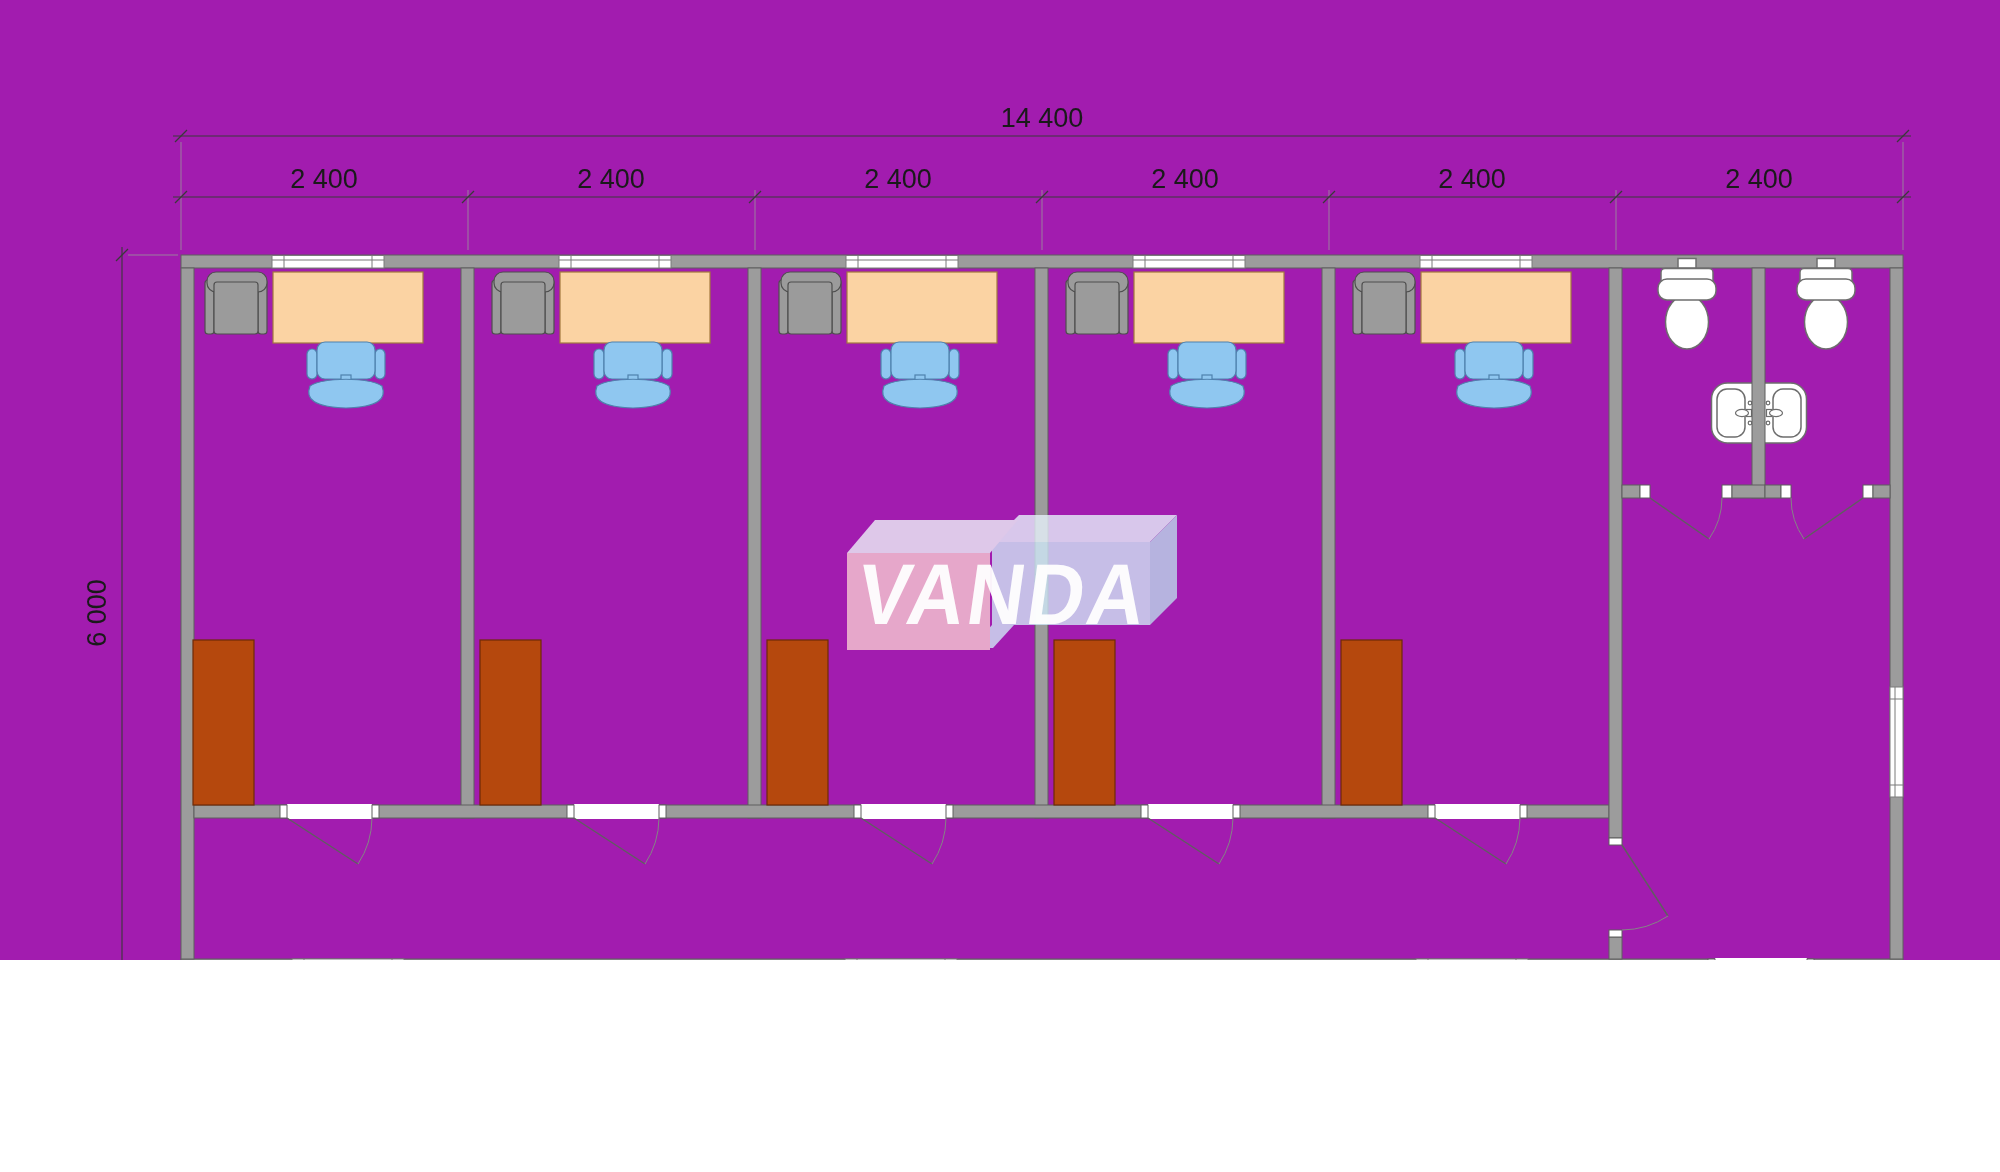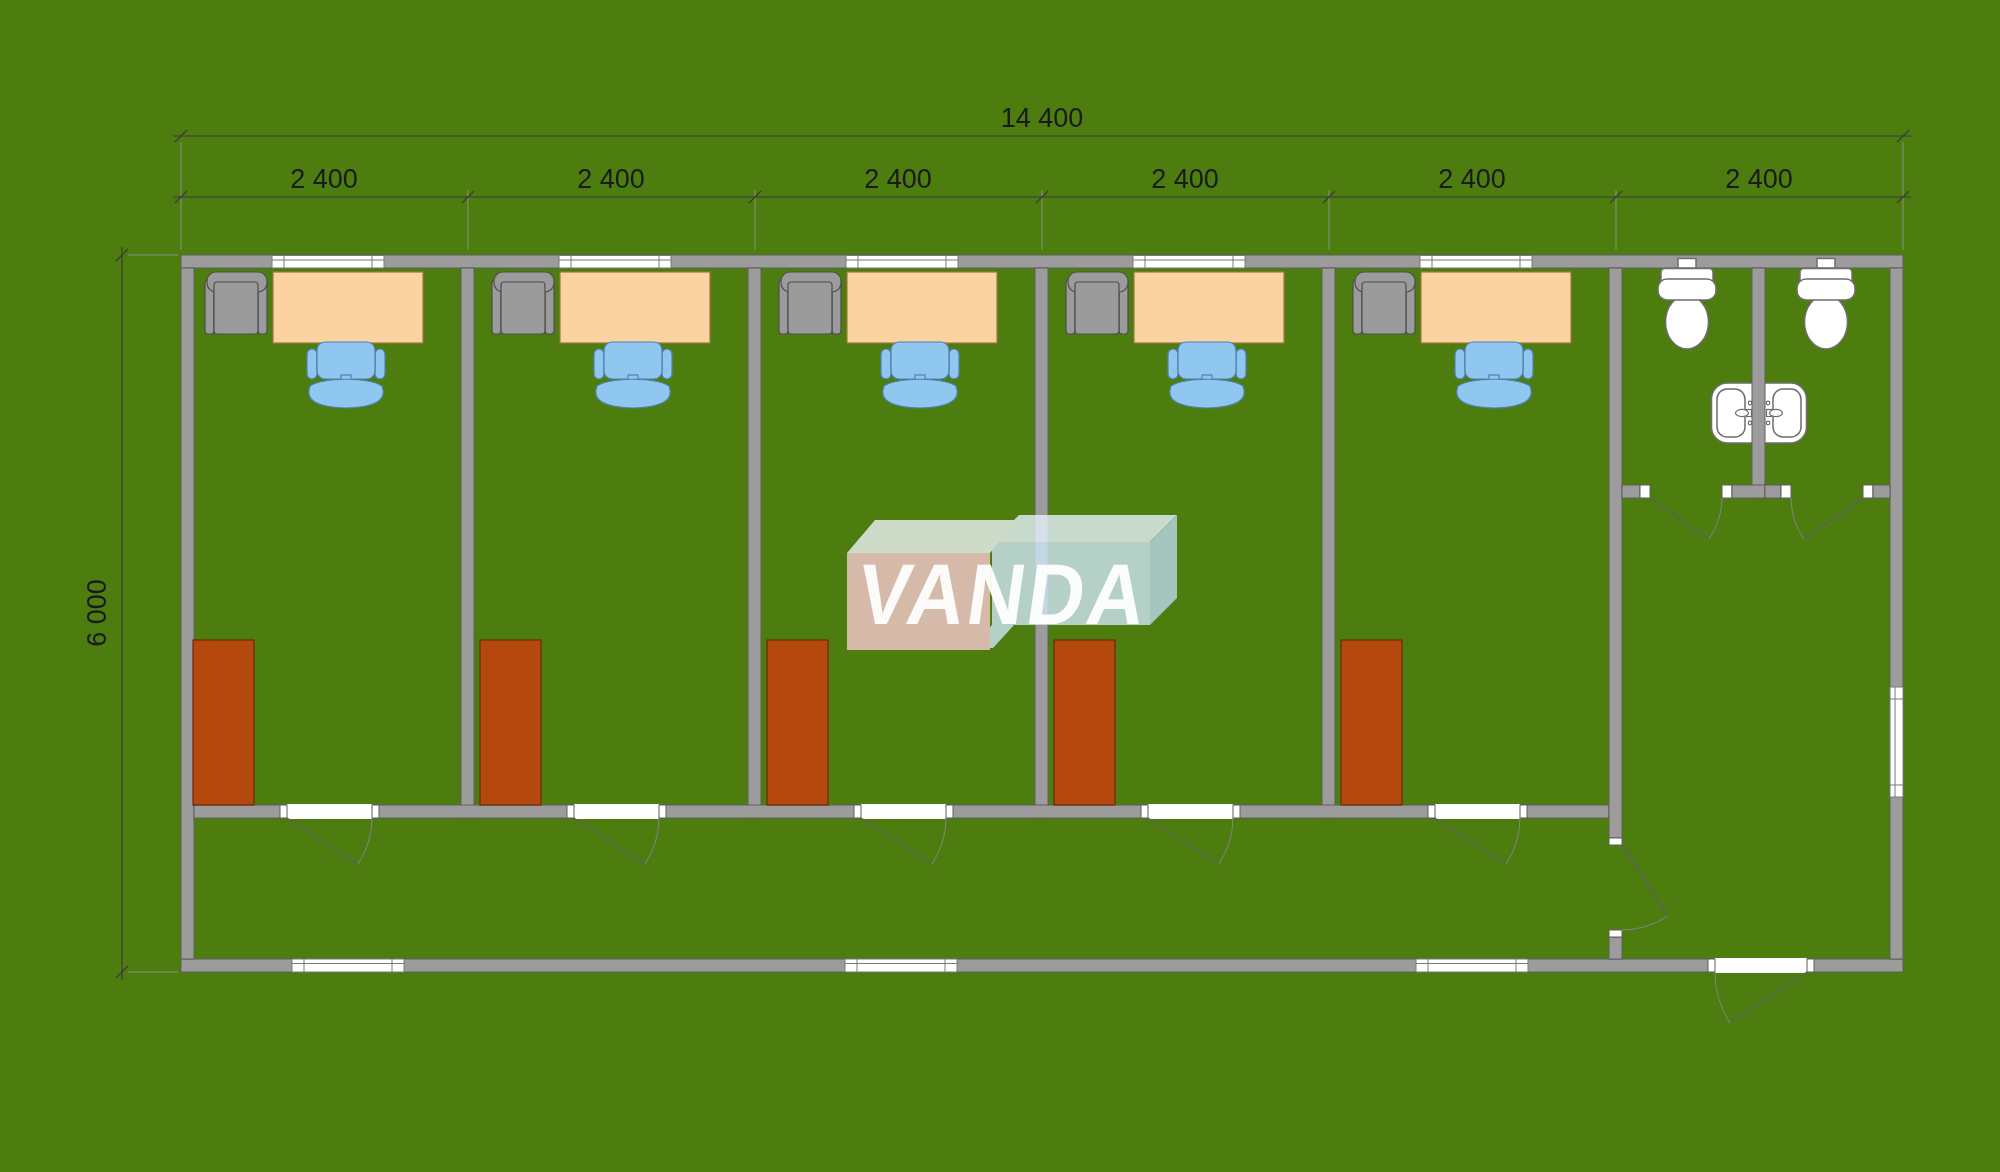--- a/index.html
+++ b/index.html
@@ -1,16 +1,16 @@
 <!DOCTYPE html>
 <html style="--wall: #9c9c9c; --wall-line: #5f5f5f; --glass-line: #7a7a7a; --desk: #fbd3a3; --desk-line: #a3783f; --chair: #8fc7f0; --chair-line: #4f81ad; --armchair: #9b9b9b; --armchair-line: #4f4f4f; --cabinet: #b5480d; --cabinet-line: #6e2a08; --fixture-line: #6e6e6e; --dim-line: #3a3a3a; --dim-text: #1a1a1a; --logo-pink: #f8cad1; --logo-pink-top: #edf3f8; --logo-blue: #cfe7f6; --logo-blue-top: #e6f2fa; --logo-blue-side: #bcd9ec; --logo-text: #ffffff;"><head>
 <meta charset="utf-8">
 <style>
   html,body{margin:0;padding:0;background:#ffffff;font-family:"Liberation Sans",sans-serif;}
-  .canvas{position:relative;width:2000px;height:1172px;background:#4d7c0f;overflow:hidden;}
+  .canvas{position:relative;width:2000px;height:960px;background:#a21caf;overflow:hidden;}
   svg{position:absolute;left:0;top:0;}
   .wall{fill:var(--wall);stroke:var(--wall-line);stroke-width:1;}
   .opening{fill:#fff;stroke:none;}
   .jamb{fill:#fff;stroke:var(--wall-line);stroke-width:1;}
   .glass{fill:#fff;stroke:var(--glass-line);stroke-width:1;}
   .glass-line{stroke:var(--glass-line);stroke-width:1;fill:none;}
   .desk{fill:var(--desk);stroke:var(--desk-line);stroke-width:1.2;}
   .chair{fill:var(--chair);stroke:var(--chair-line);stroke-width:1.2;}
   .armchair{fill:var(--armchair);stroke:var(--armchair-line);stroke-width:1.2;}
   .cabinet{fill:var(--cabinet);stroke:var(--cabinet-line);stroke-width:1.2;}

